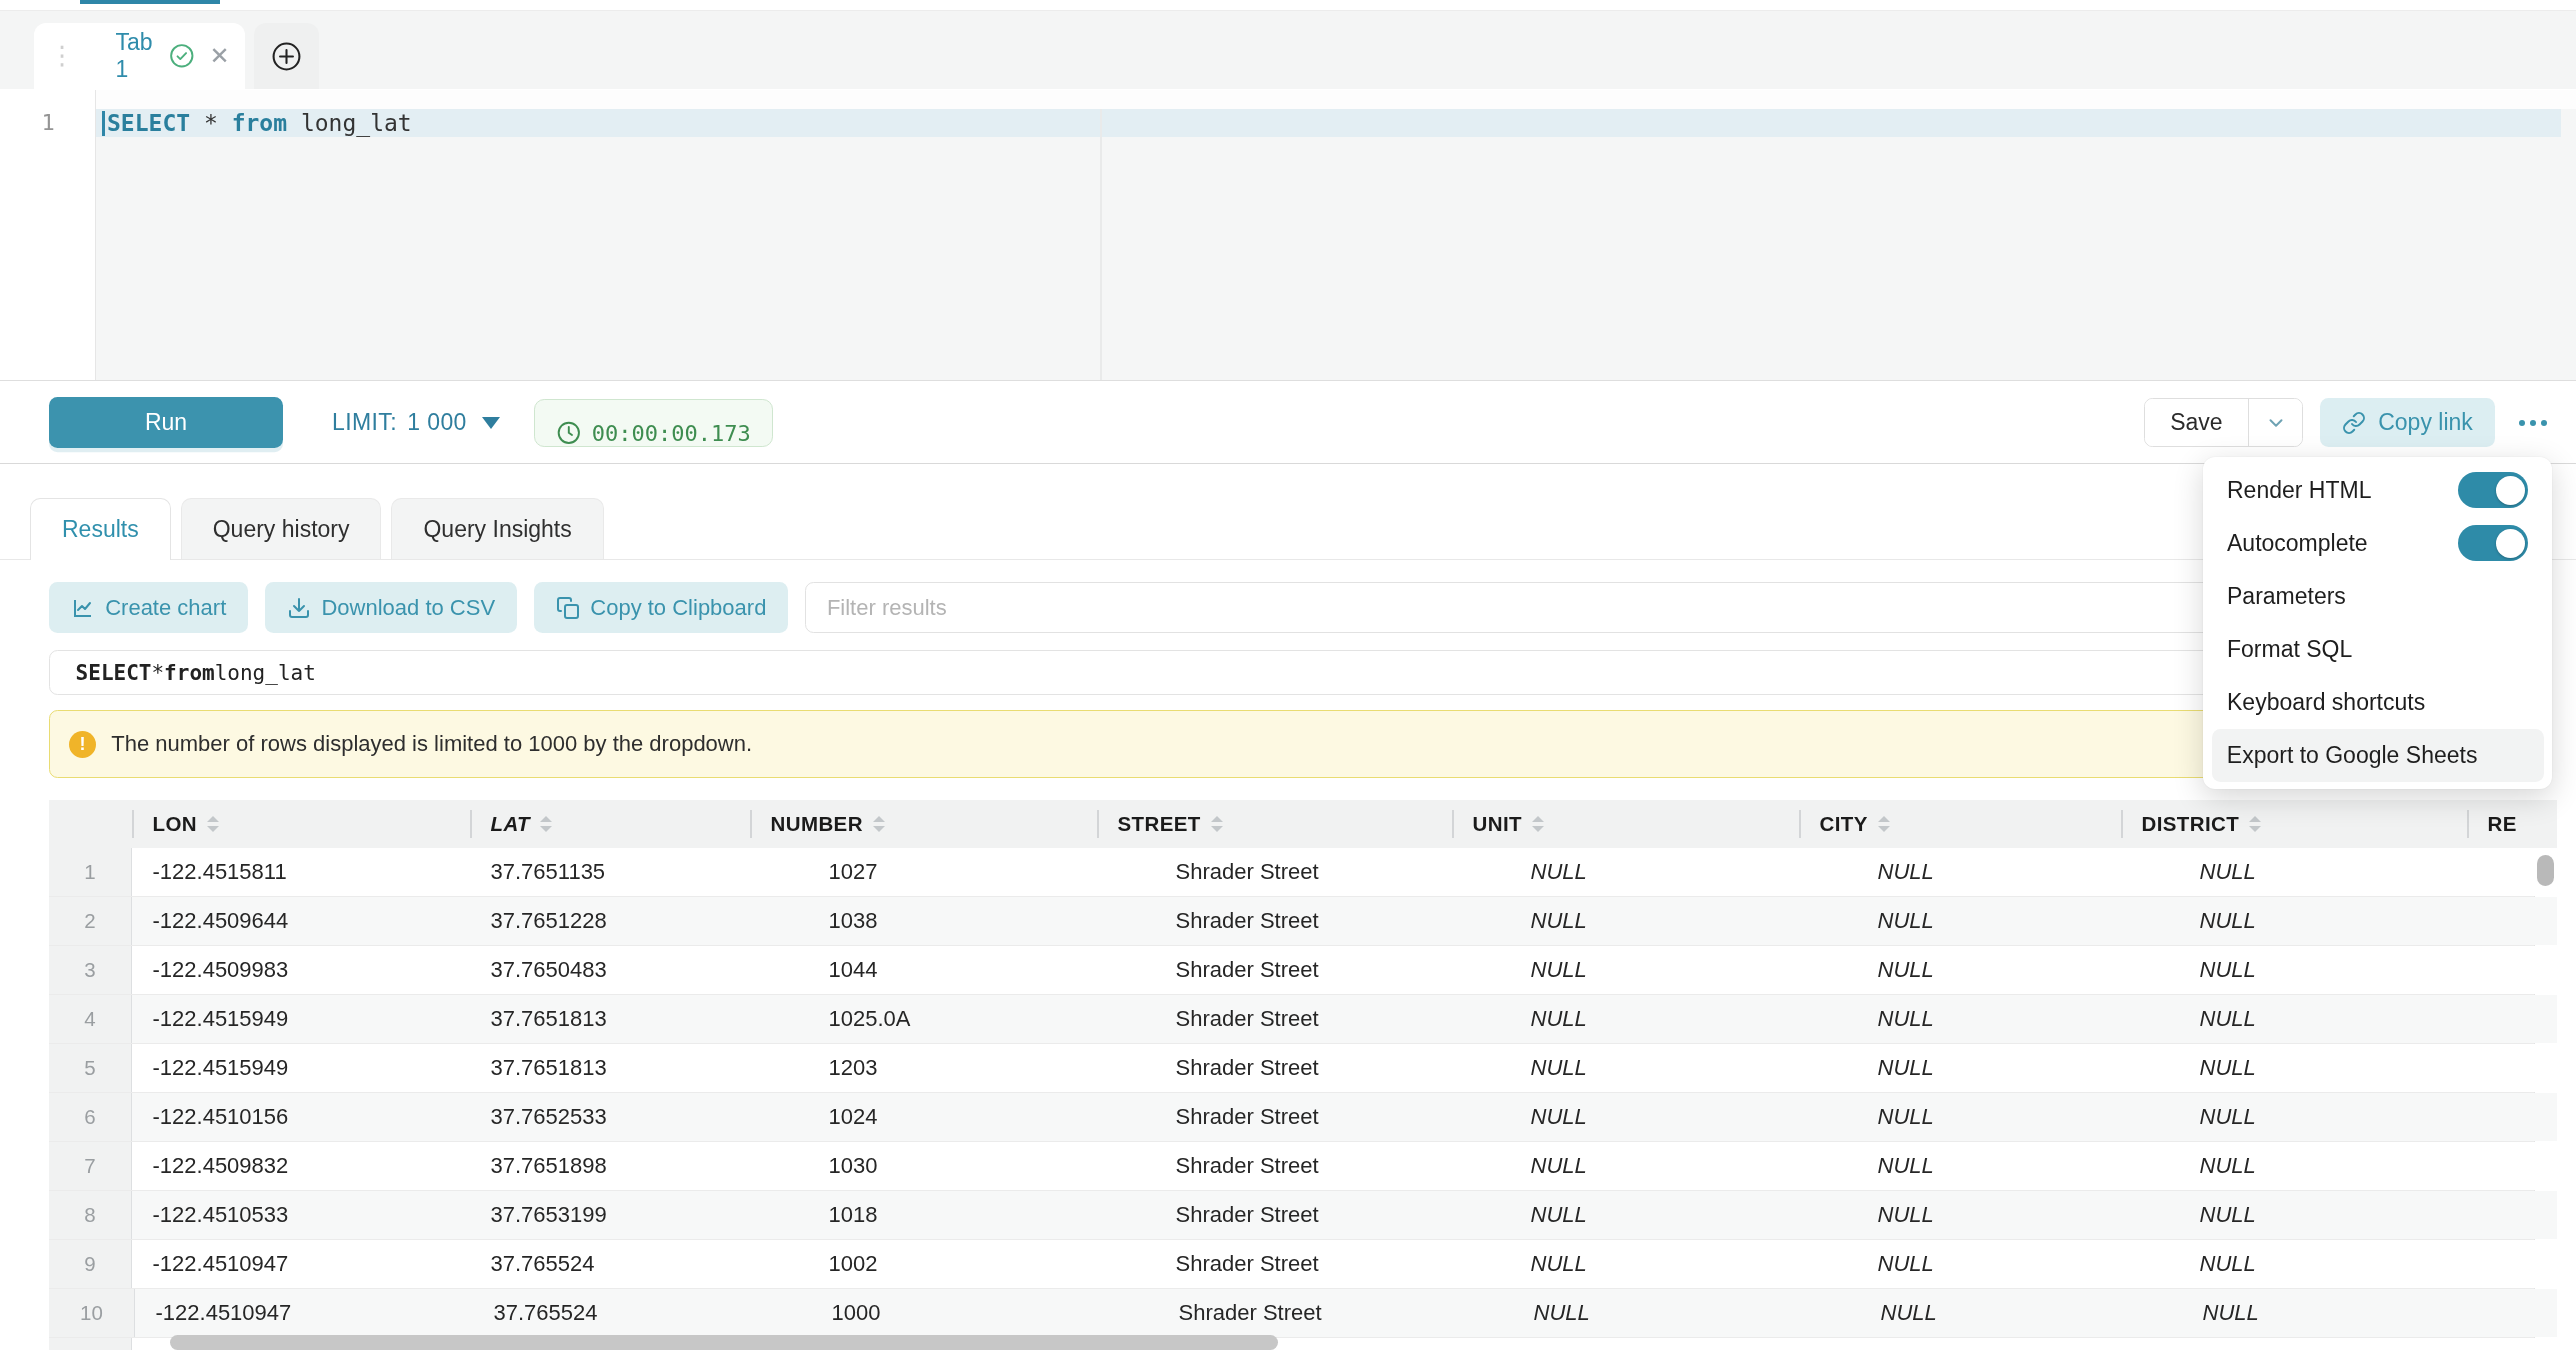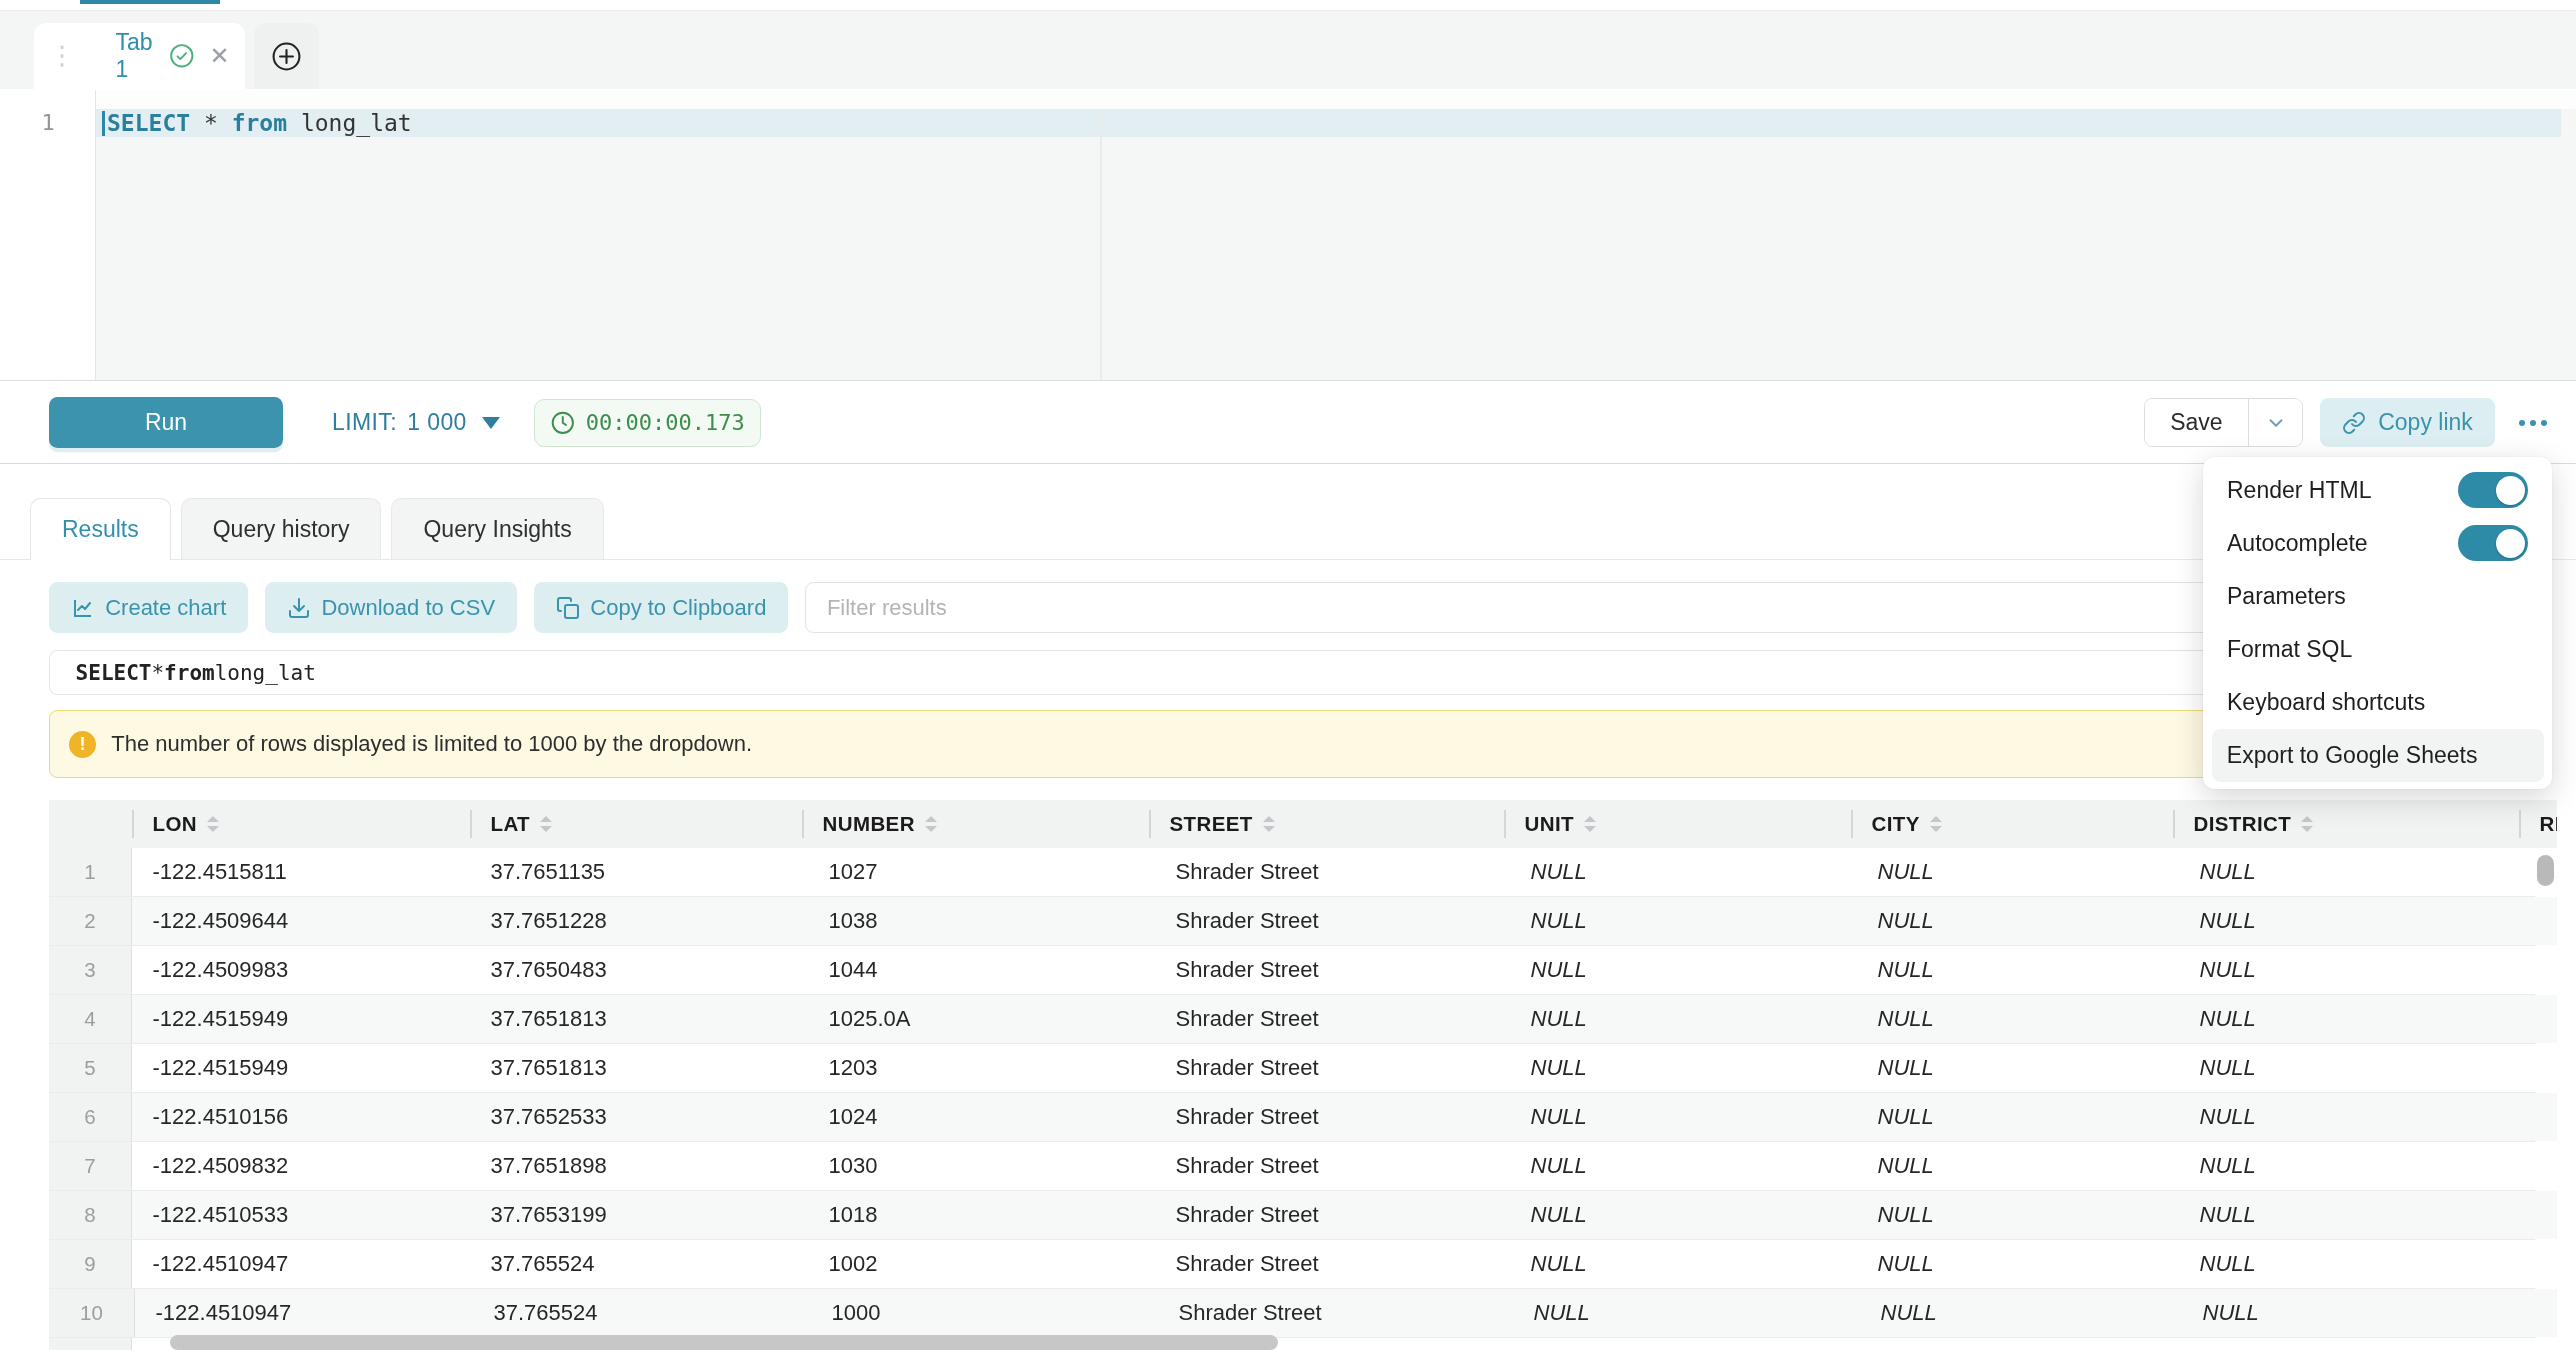--- a/index.html
+++ b/index.html
@@ -33,22 +33,22 @@
   .kw { color:#2a7f9d; font-weight:bold; }
 
   
   #toolbar { position:absolute; left:0; top:382px; width:2576px; height:82px; background:#fff; border-bottom:1.7px solid #d9d9d9;
     display:flex; align-items:center; padding:0 19px 0 49px; }
   #run-btn { width:234px; height:51px; border:none; border-radius:8.5px; background:#3c93ae; color:#ffffff; font-size:23px;
     font-family:inherit; box-shadow:0 4.3px 0 rgba(61,148,174,0.16); cursor:pointer; }
   #limit-group { display:flex; align-items:center; margin-left:49px; gap:10.2px; cursor:pointer; }
   #limit-group .lab, #limit-group .val { color:#2f7e9e; font-size:23px; letter-spacing:0.4px; }
   .tri-down { width:0; height:0; border-left:9.4px solid transparent; border-right:9.4px solid transparent; border-top:12px solid #2f7e9e; margin-left:5.1px; }
-  #timer-pill { display:flex; align-items:center; margin-left:34px; height:48px; border:1.7px solid #cfe6cf; background:#f3faf3;
-    border-radius:10.2px; padding:0 15px; gap:10.2px; }
+  #timer-pill { display:flex; align-items:flex-end; margin-left:34px; height:48px; border:1.7px solid #cfe6cf; background:#f3faf3;
+    border-radius:10.2px; padding:0 21px; gap:10.2px; }
   #timer-pill .t { color:#3e8d50; font-size:22px; }
   #toolbar .right-group { margin-left:auto; display:flex; align-items:center; gap:17px; }
   #save-split { display:flex; height:49px; border:1.7px solid #dedede; border-radius:8.5px; background:#fff; overflow:hidden; }
   #save-main { padding:0 25.6px; font-size:23px; color:#2b2b2b; background:#fff; border:none; border-right:1.7px solid #dedede;
     font-family:inherit; cursor:pointer; }
   #save-caret { width:53px; display:flex; align-items:center; justify-content:center; background:#fff; border:none; cursor:pointer; }
   #copy-link-btn { display:flex; align-items:center; gap:12px; height:49px; border:none; border-radius:8.5px; background:#dceef2;
     color:#3a93ad; font-size:23px; padding:0 22px; font-family:inherit; cursor:pointer; }
   #more-btn { display:flex; gap:5.1px; padding:8.5px 6.8px; background:none; border:none; cursor:pointer; margin-right:3.4px; }
   #more-btn i { width:6px; height:6px; border-radius:50%; background:#3a93ad; }
@@ -253,21 +253,21 @@
   <div id="table-wrap">
     <div class="thead">
         <div class="th" style="width: 83px;"></div>
         <div class="th with-tick" style="width: 338px;">
           <span>LON</span>
           <span class="sort">
             <i class="up"></i>
             <i class="dn"></i>
           </span>
         </div>
-        <div class="th with-tick" style="width: 332px;">
+        <div class="th with-tick" style="width: 280px; font-style: italic;">
           <span>LAT</span>
           <span class="sort">
             <i class="up"></i>
             <i class="dn"></i>
           </span>
         </div>
         <div class="th with-tick" style="width: 347px;">
           <span>NUMBER</span>
           <span class="sort">
             <i class="up"></i>

